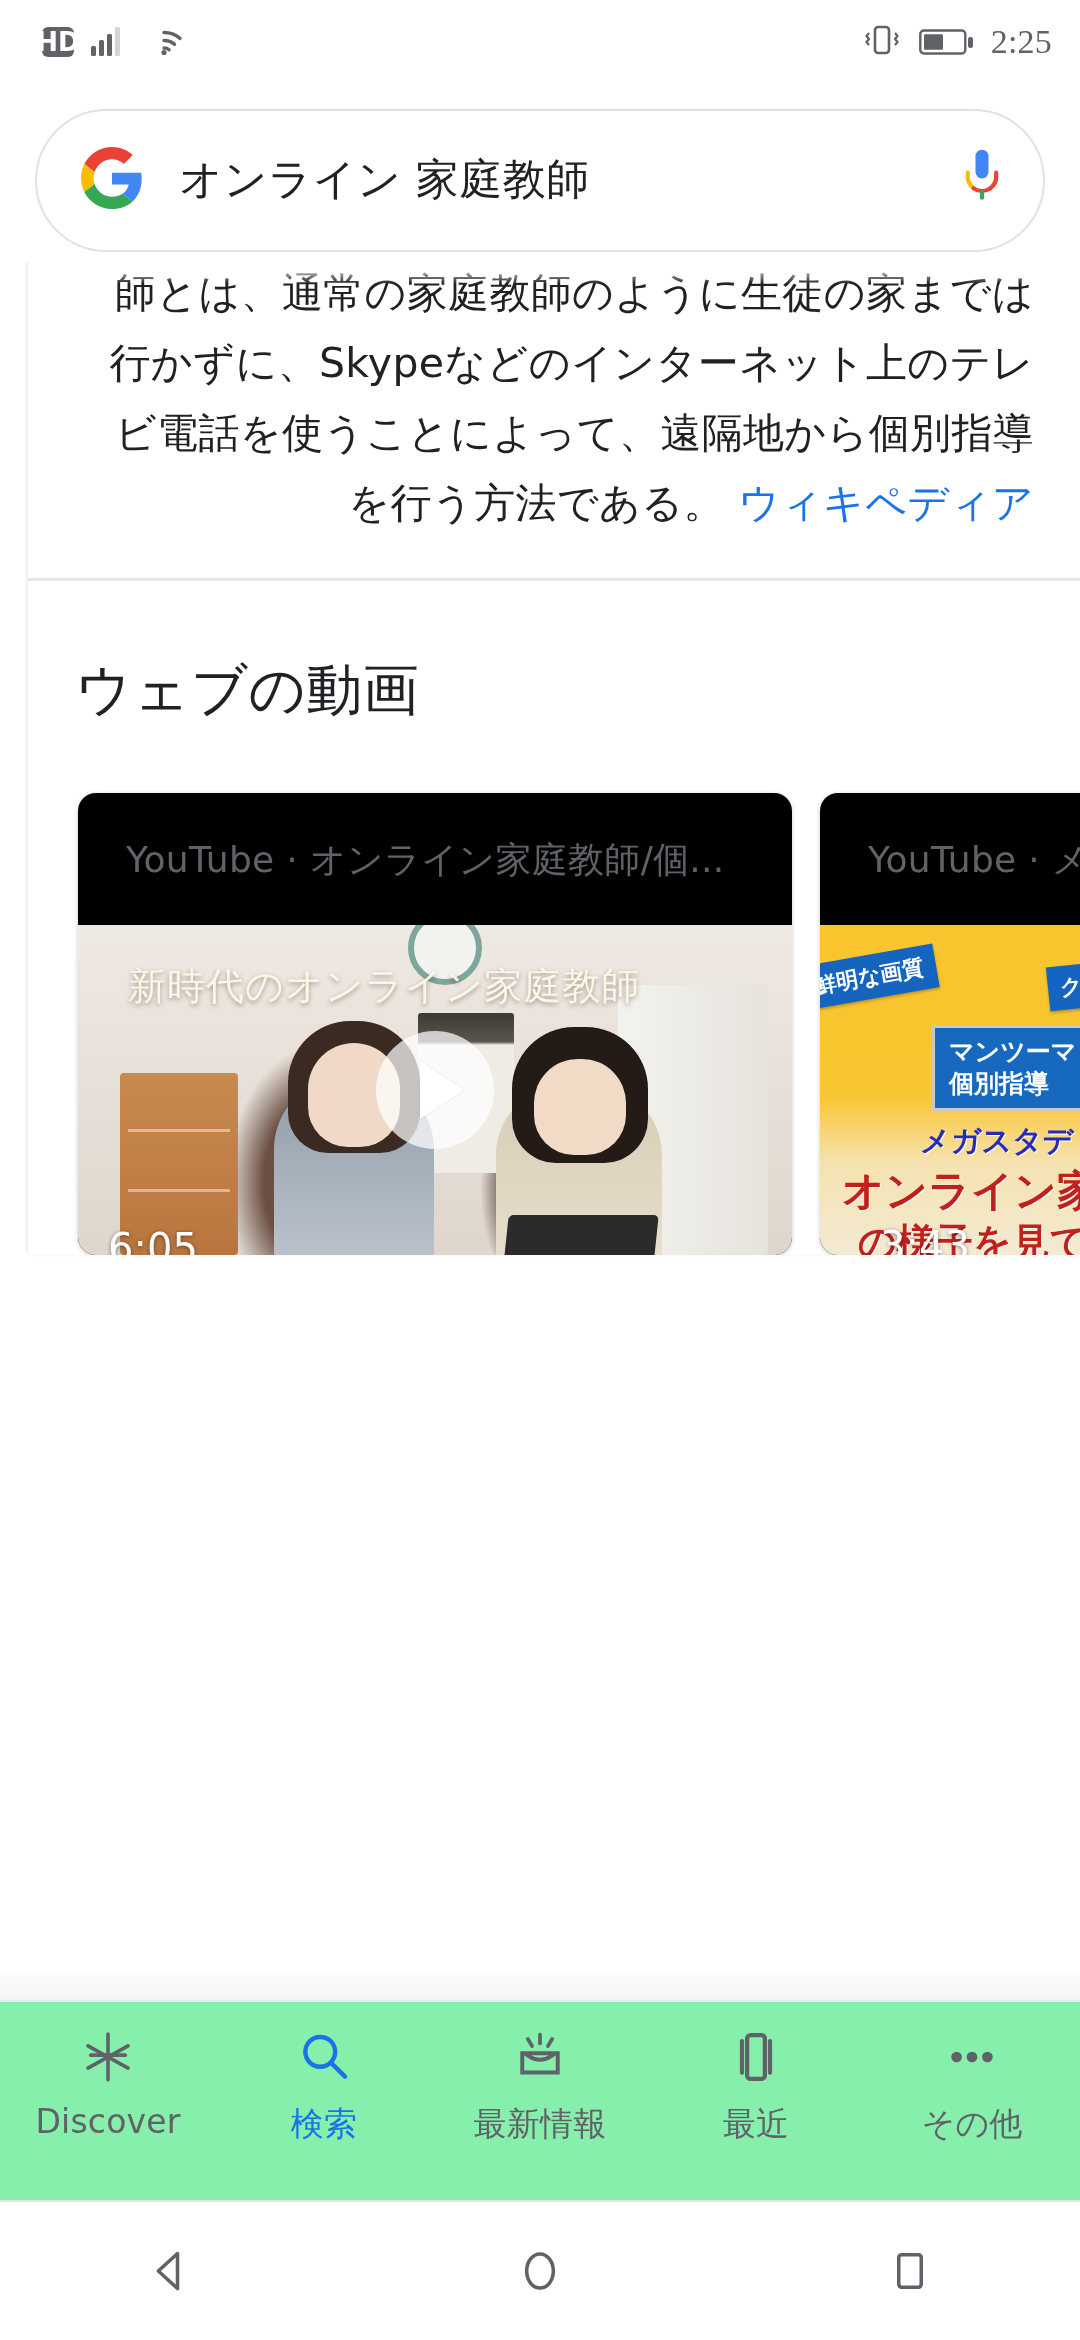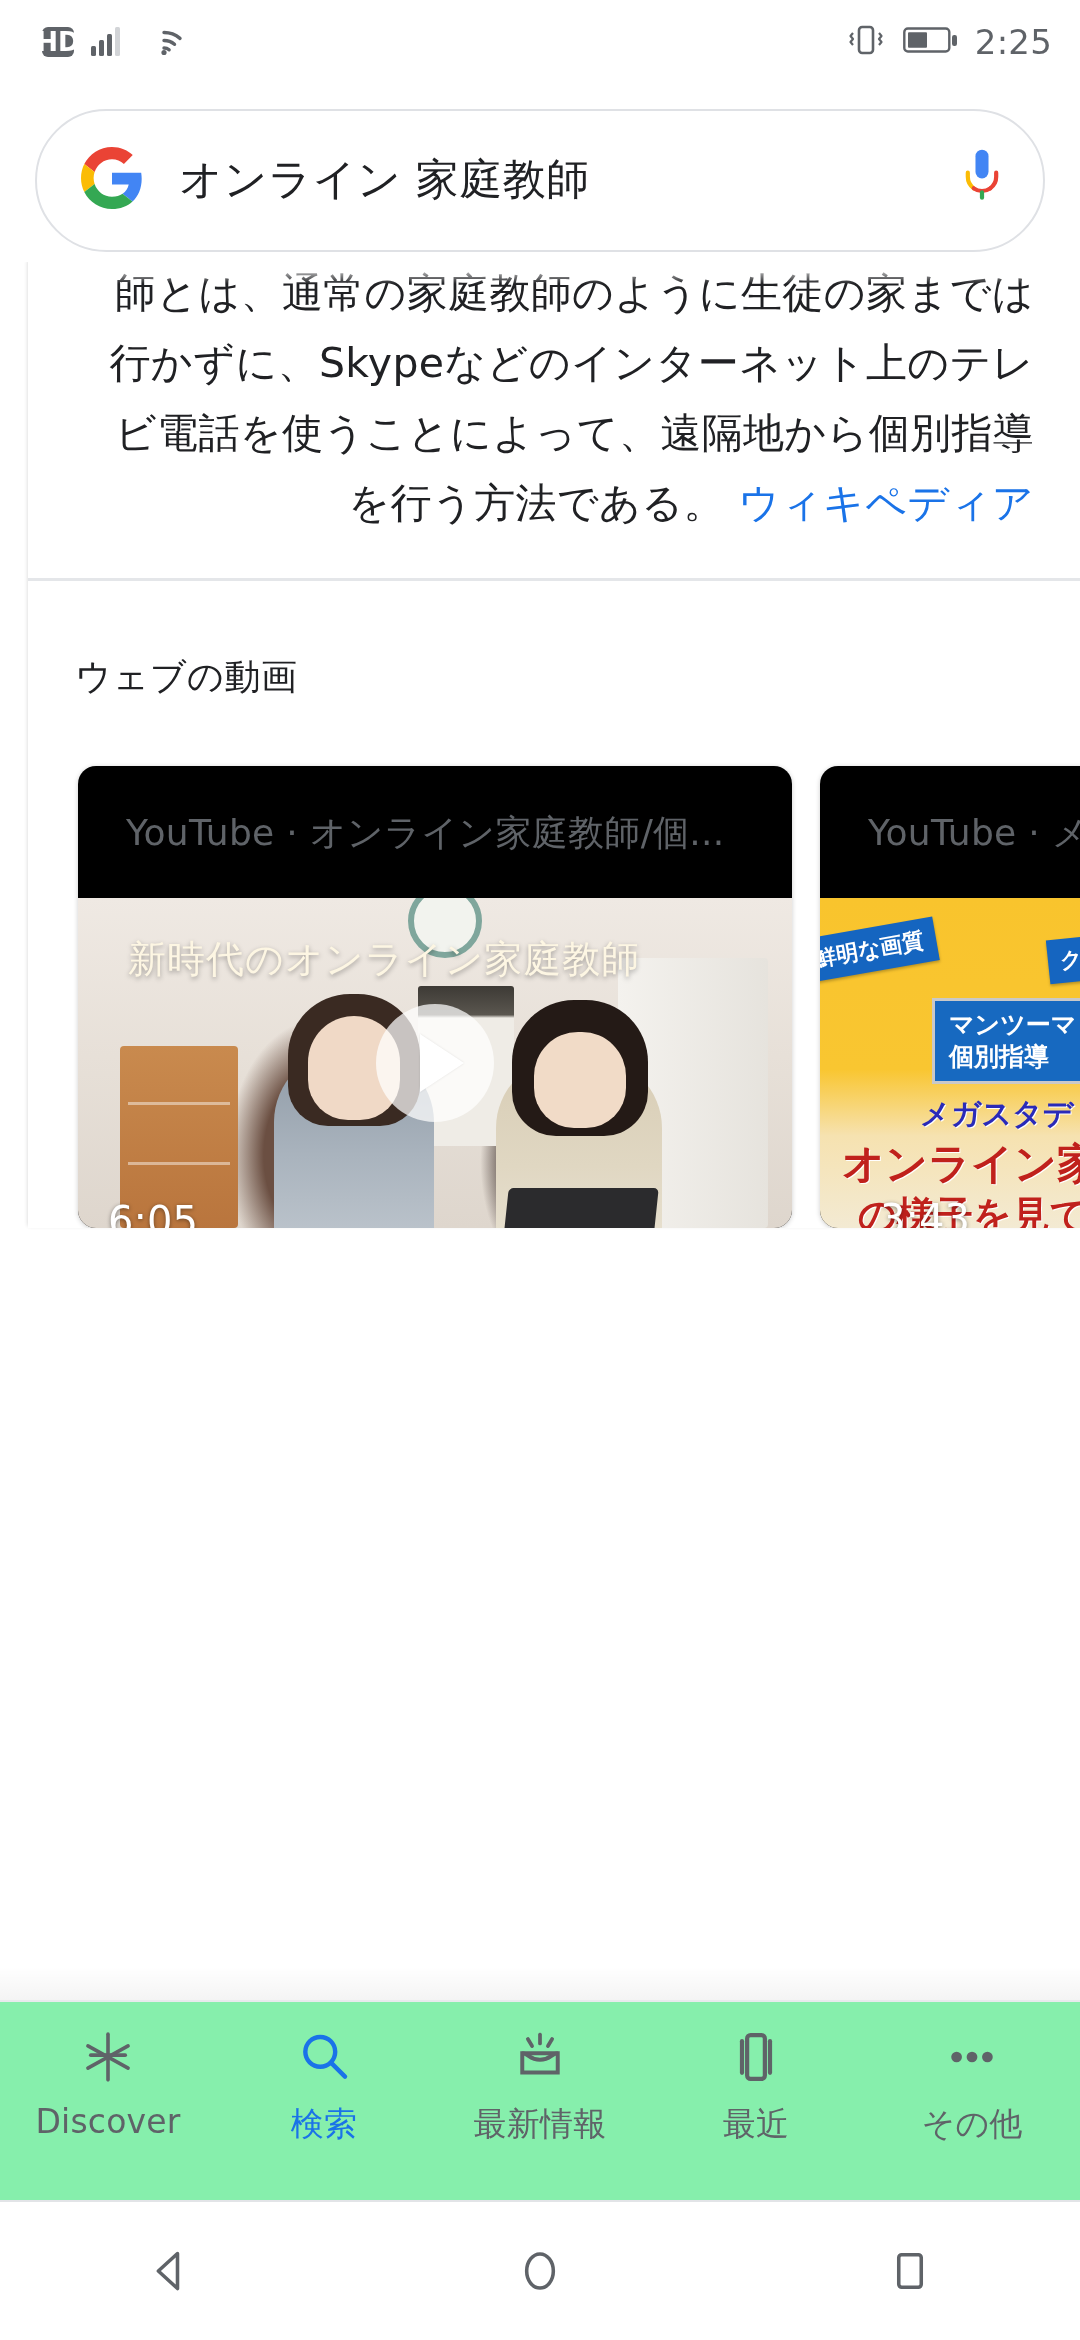--- a/index.html
+++ b/index.html
@@ -24,21 +24,21 @@
     top: 0; left: 0;
     width: 1080px;
     height: 84px;
     display: flex;
     align-items: center;
     justify-content: space-between;
     padding: 0 28px 0 42px;
     background: #ffffff;
   }
   .status-left { display: flex; align-items: center; gap: 16px; }
-  .status-right { display: flex; align-items: center; gap: 16px; }
+  .status-right { display: flex; align-items: flex-end; gap: 16px; font-family: Liberation Serif, serif; }
 
   .hd-badge {
     display: inline-flex;
     align-items: center;
     justify-content: center;
     background: #5f6368;
     color: #ffffff;
     font-size: 26px;
     font-weight: 600;
     width: 32px;
@@ -135,21 +135,21 @@
   }
 
   .kp-divider {
     height: 3px;
     background: #e4e6e9;
     margin: 0;
   }
 
   .videos-block { padding: 0; }
   .videos-title {
-    font-size: 36px;
+    font-size: 56px;
     color: #202124;
     padding: 72px 0 0 47px;
     letter-spacing: 0.5px;
   }
 
   .video-row {
     display: flex;
     gap: 28px;
     padding: 64px 0 0 50px;
     overflow: hidden;

